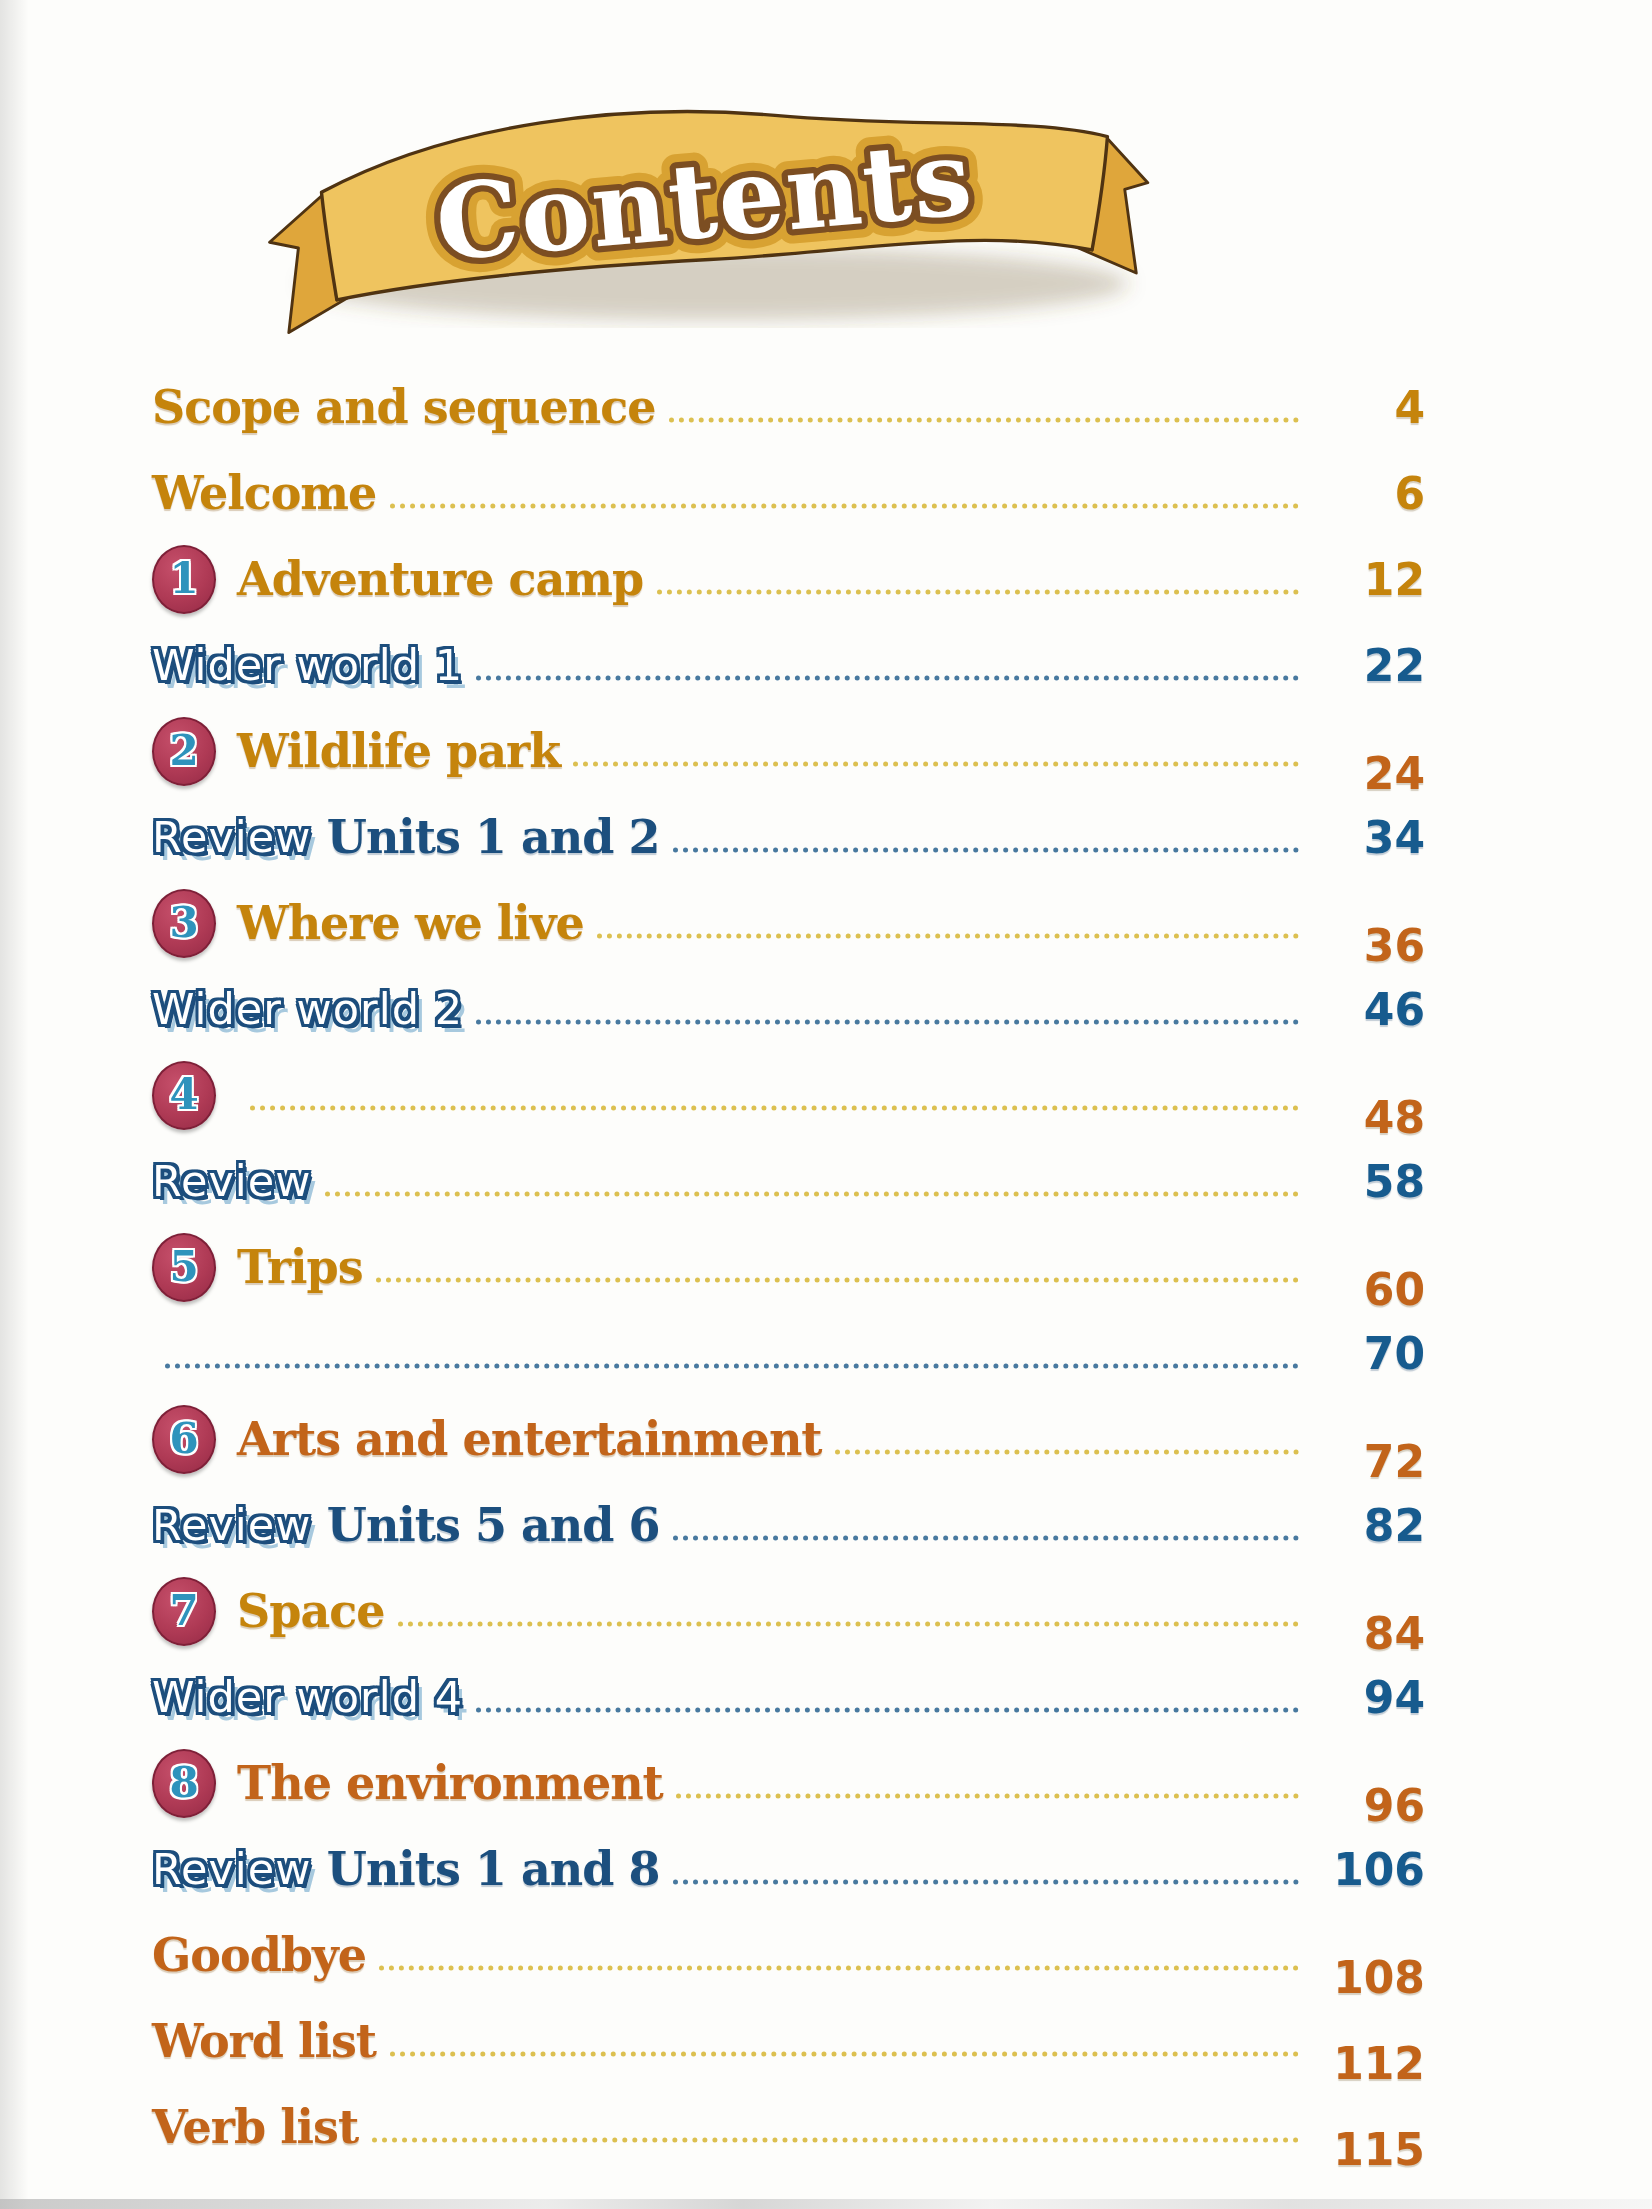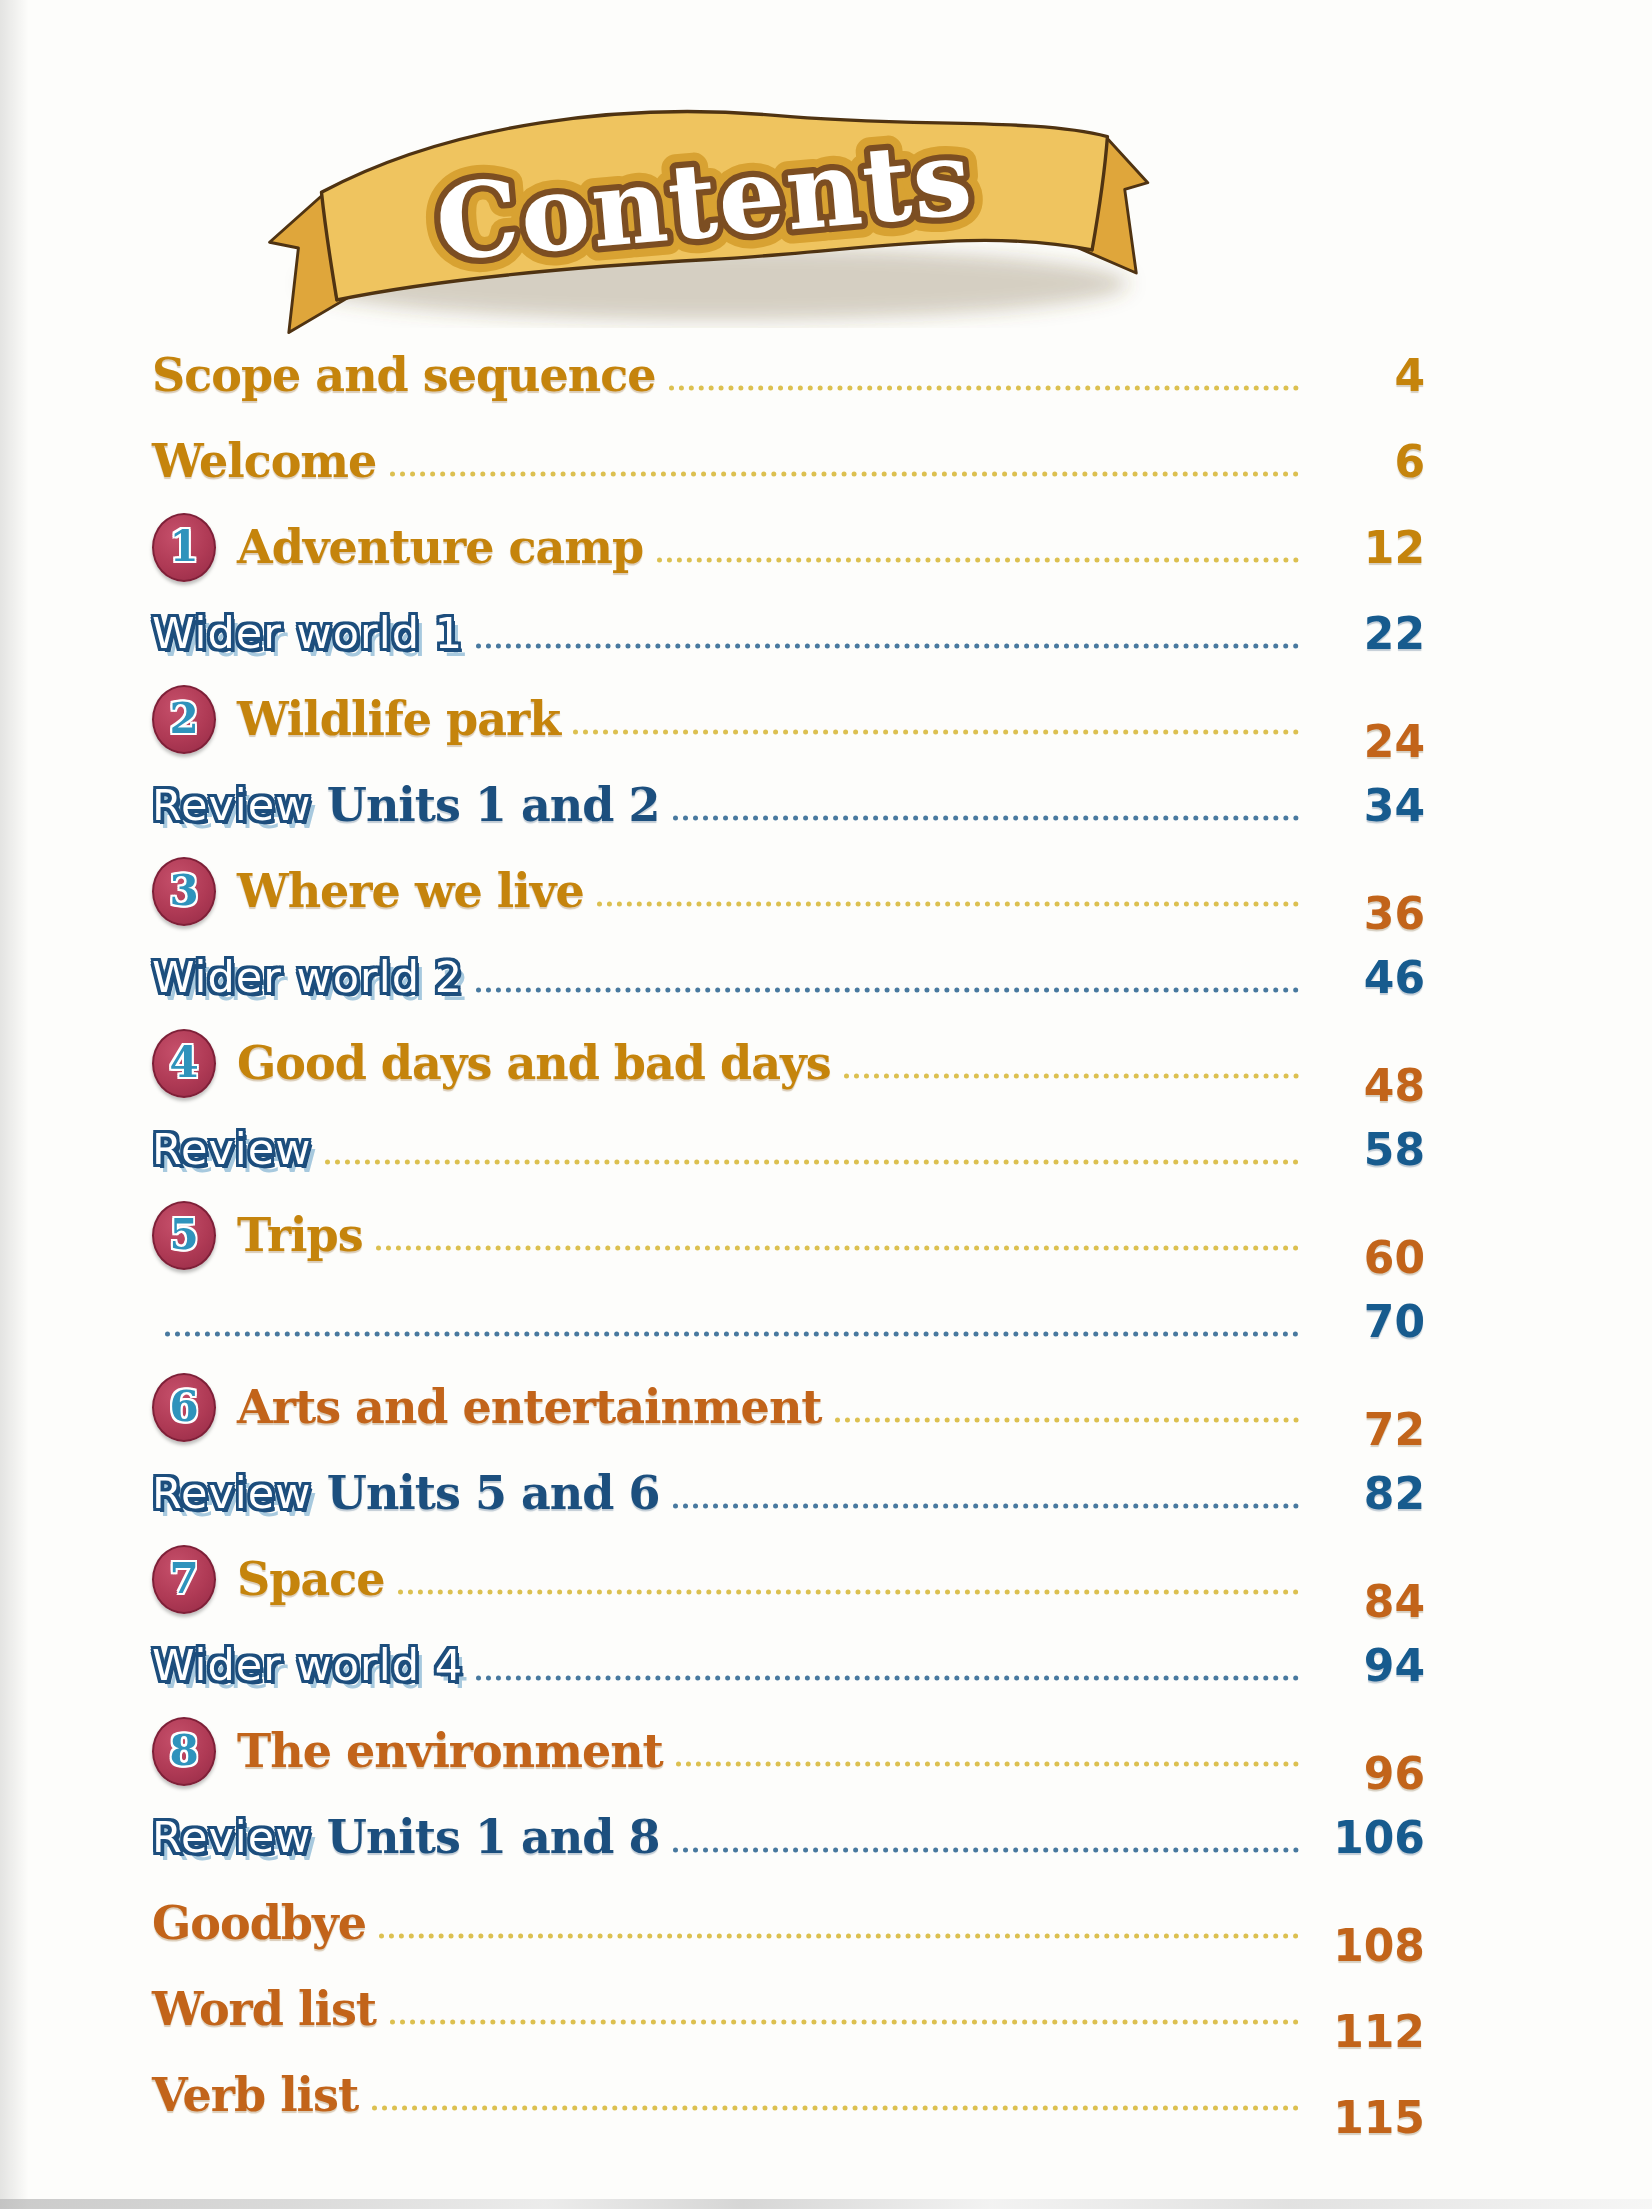--- a/index.html
+++ b/index.html
@@ -9,21 +9,21 @@
     font-family:"DejaVu Serif", serif;
   }
   
   .scan-left{position:absolute;left:0;top:0;bottom:0;width:29px;
     background:linear-gradient(90deg,rgba(0,0,0,.10),rgba(0,0,0,0));}
   .scan-bottom{position:absolute;left:0;right:0;bottom:0;height:10.6px;opacity:.75;
     background:linear-gradient(90deg,#b9b9b9 0%,#cfcfcf 18%,#e6e6e6 33%,#c9c9c9 45%,#efefef 60%,#d8d8d8 78%,#f4f4f4 100%);}
 
   .banner{position:absolute;left:235px;top:48px;width:932px;height:303px;}
 
-  .toc{position:absolute;left:152px;top:332px;width:1273px;}
+  .toc{position:absolute;left:152px;top:364px;width:1273px;}
   .row{height:86px;display:flex;align-items:center;}
 
   .lab{font-weight:bold;font-size:46px;letter-spacing:-1px;white-space:nowrap;
        text-shadow:0 1.9px 1px rgba(130,80,10,.28);}
   .lab.gold{color:var(--gold-text);}
   .lab.orange{color:var(--orange-text);}
   .lab.navy{color:var(--navy-text);text-shadow:0 1.9px 1px rgba(20,60,100,.25);margin-left:15.4px;}
 
   .bubble{
     font-family:"DejaVu Sans", sans-serif;font-weight:normal;font-size:43px;
@@ -160,21 +160,20 @@
   <div class="row">
     <span class="bubble">Wider world 2</span>
     <span class="dots blue"></span>
     <span class="pg blue">46</span>
   </div>
 
   <div class="row">
     <span class="badge">
         <span class="bnum">4</span>
       </span>
-    <span class="lab gold">Good days and bad days</span>
     <span class="dots"></span>
     <span class="pg orange">48</span>
   </div>
 
   <div class="row">
     <span class="bubble">Review</span>
     <span class="dots"></span>
     <span class="pg blue">58</span>
   </div>
 

